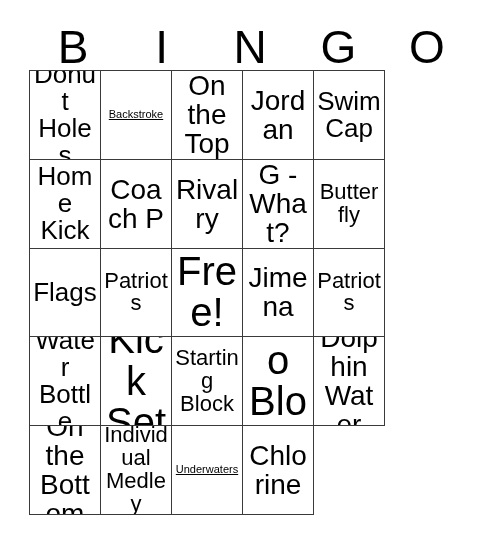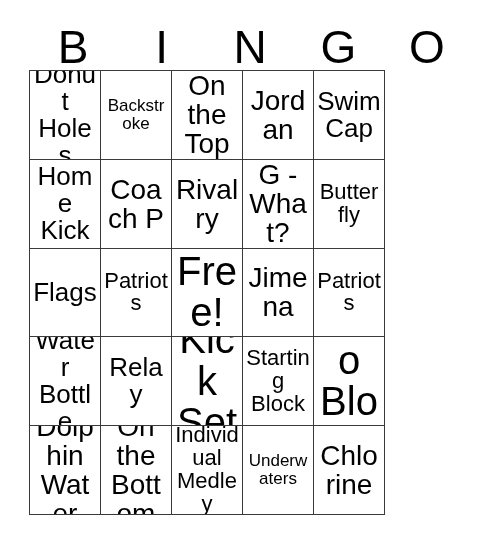--- a/index.html
+++ b/index.html
@@ -62,21 +62,21 @@
   .cell .txt {
     display: block;
     width: 100%;
     line-height: 1.04;
     word-wrap: break-word;
   }
   .sz-xl .txt { font-size: 40px; }
   .sz-lg .txt { font-size: 26px; }
   .sz-md .txt { font-size: 28px; }
   .sz-sm .txt { font-size: 22px; }
-  .sz-xs .txt { font-size: 17px; }
+  .sz-xs .txt { font-size: 11px; text-decoration: underline; }
 </style>
 </head>
 <body>
 
 <div id="card">
 
   <div id="header-row">
     <div class="header-letter">B</div>
     <div class="header-letter">I</div>
     <div class="header-letter">N</div>
@@ -130,23 +130,20 @@
     <div class="cell sz-md">
         <span class="txt">Jimena</span>
       </div>
     <div class="cell sz-sm">
         <span class="txt">Patriots</span>
       </div>
 
     <div class="cell sz-lg">
         <span class="txt">Water Bottle</span>
       </div>
-    <div class="cell sz-lg">
-        <span class="txt">Relay</span>
-      </div>
     <div class="cell sz-xl">
         <span class="txt">Kick Set</span>
       </div>
     <div class="cell sz-sm">
         <span class="txt">Starting Block</span>
       </div>
     <div class="cell sz-xl">
         <span class="txt">Jello Block</span>
       </div>
 

